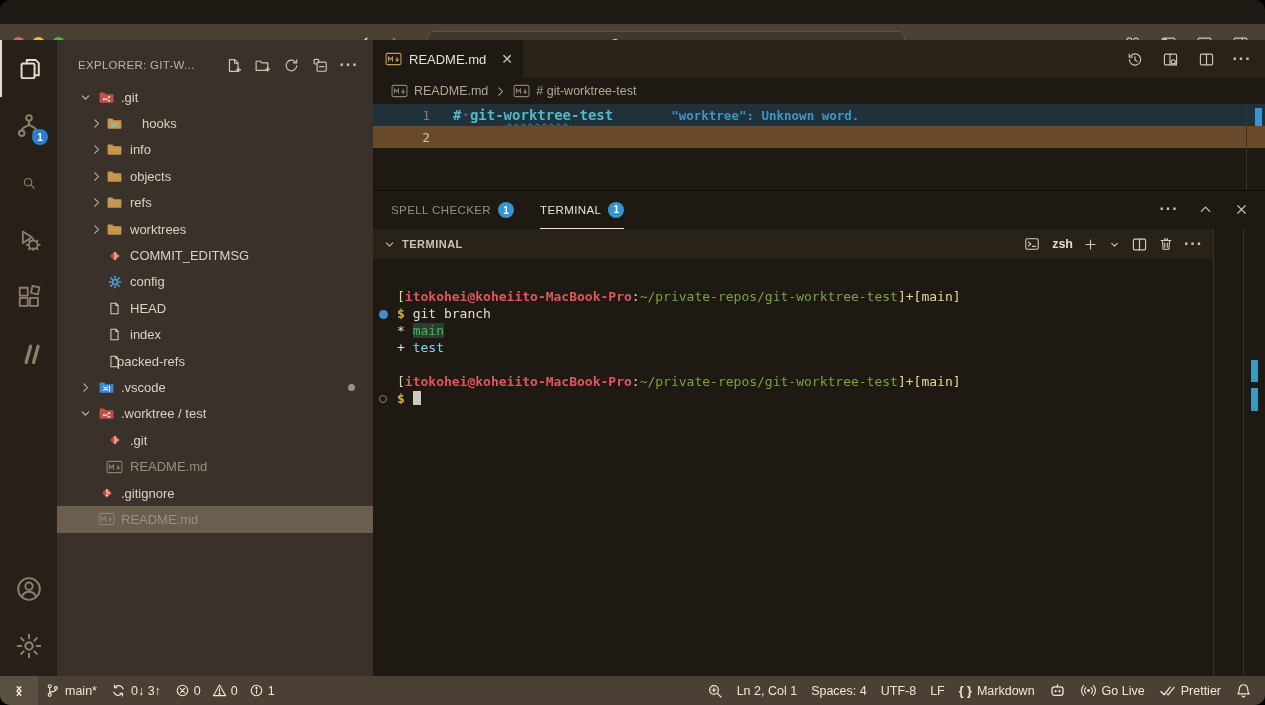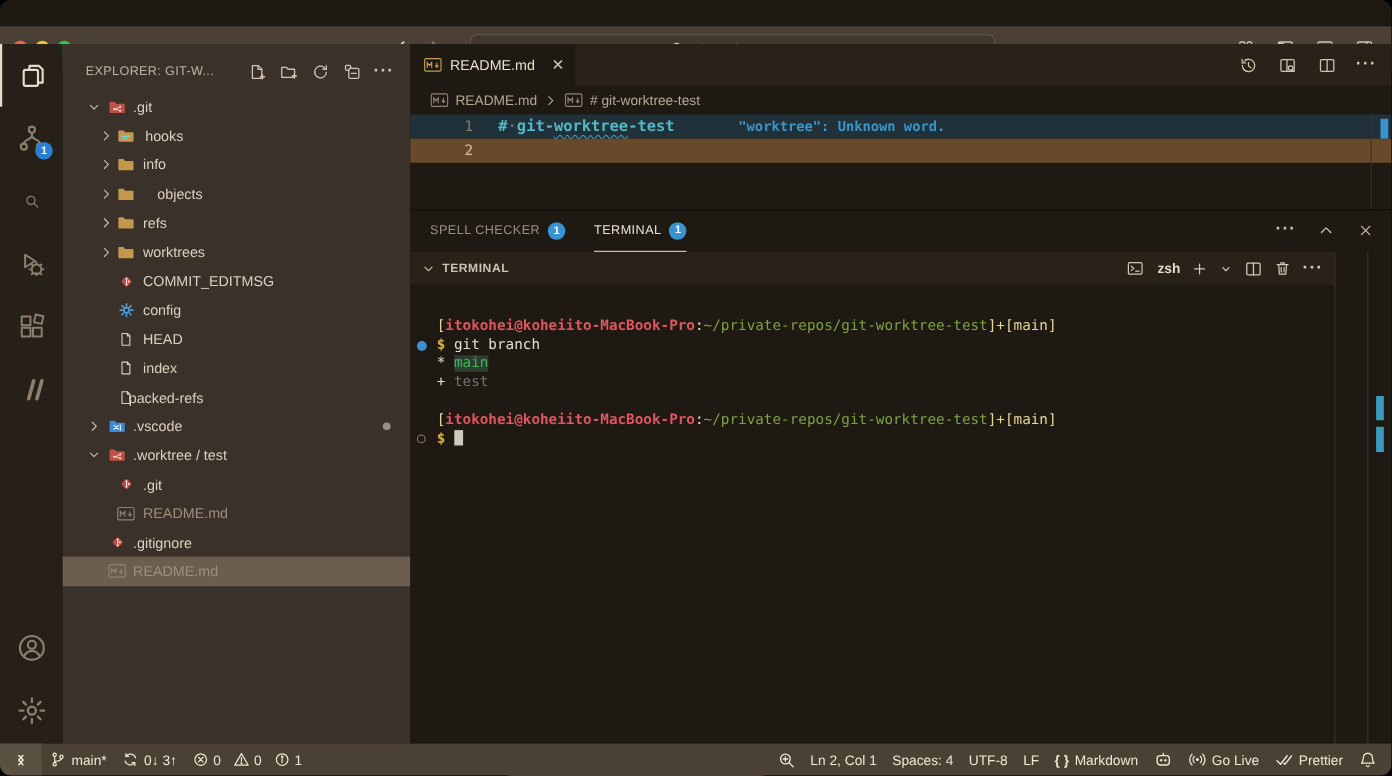--- a/index.html
+++ b/index.html
@@ -75,21 +75,21 @@
   #shell-label { font-size:12.5px; font-weight:bold; color:#e3dac9; margin-left:2px; }
   #terminal { position:absolute; left:0; top:68px; width:840px; height:418px; font-family:"DejaVu Sans Mono",monospace; font-size:13px; }
   .tline { position:relative; height:17px; white-space:pre; }
   .tline .ttext { position:absolute; left:24px; }
   .tline .tdeco { position:absolute; left:6px; top:3px; width:11px; height:11px; }
   .tc-red { color:#e0565f; font-weight:bold; }
   .tc-green { color:#7ba343; }
   .tc-cream { color:#e7d795; }
   .tc-white { color:#e3ded3; }
   .tc-gold { color:#d9b23f; font-weight:bold; }
-  .tc-cyan { color:#737373; }
+  .tc-cyan { color:#7dd3fc; }
   .tc-greenhl { color:#3fba54; background:rgba(90,170,140,.25); }
   .cursor-block { display:inline-block; width:8px; height:14px; background:#cfc8bb; vertical-align:-2px; }
   .deco-filled { width:9px; height:9px; border-radius:50%; background:#3f8fd0; margin-top:1px; }
   .deco-open { width:8px; height:8px; border-radius:50%; border:1.4px solid #8a7f70; margin-top:1px; }
   #term-scroll-marks div { position:absolute; right:7px; width:7px; background:#3a9bc0; }
   #col-a { position:absolute; left:840px; top:38px; width:30px; height:448px; border-left:1px solid #3a322a; }
   #col-b { position:absolute; left:870px; top:38px; width:22px; height:448px; border-left:1px solid #3a322a; }
   .colcell { display:flex; flex-direction:column; align-items:center; gap:14px; padding-top:14px; color:#cfc3ae; }
 
   
@@ -278,21 +278,21 @@
             <svg width="13" height="13" viewBox="0 0 16 16" fill="none" stroke="currentColor" stroke-width="1.3" stroke-linecap="round" stroke-linejoin="round">
               <path d="M6 3.5L10.5 8L6 12.5"></path>
             </svg>
           </span>
           <span class="ficon" style="left: 49px;">
             <svg width="17" height="17" viewBox="0 0 16 16">
               <path d="M1.5 4.1c0-.4.3-.7.7-.7h3.7l1.4 1.6h6.5c.4 0 .7.3.7.7v6.6c0 .4-.3.7-.7.7H2.2a.7.7 0 0 1-.7-.7z" fill="#c3984e"></path>
               <path d="M4.5 8.5h7M4.5 10.5h5" stroke="#7fd3cc" stroke-width="1" fill="none"></path>
             </svg>
           </span>
-          <span class="tlabel" style="left: 63px; padding-left: 12px;">hooks</span>
+          <span class="tlabel" style="left: 73px; padding-left: 12px;">hooks</span>
         </div>
         <div class="trow">
           <span class="chev" style="left: 31px;">
             <svg width="13" height="13" viewBox="0 0 16 16" fill="none" stroke="currentColor" stroke-width="1.3" stroke-linecap="round" stroke-linejoin="round">
               <path d="M6 3.5L10.5 8L6 12.5"></path>
             </svg>
           </span>
           <span class="ficon" style="left: 49px;">
             <svg width="17" height="17" viewBox="0 0 16 16">
               <path d="M1.5 4.1c0-.4.3-.7.7-.7h3.7l1.4 1.6h6.5c.4 0 .7.3.7.7v6.6c0 .4-.3.7-.7.7H2.2a.7.7 0 0 1-.7-.7z" fill="#c3984e"></path>
@@ -304,21 +304,21 @@
           <span class="chev" style="left: 31px;">
             <svg width="13" height="13" viewBox="0 0 16 16" fill="none" stroke="currentColor" stroke-width="1.3" stroke-linecap="round" stroke-linejoin="round">
               <path d="M6 3.5L10.5 8L6 12.5"></path>
             </svg>
           </span>
           <span class="ficon" style="left: 49px;">
             <svg width="17" height="17" viewBox="0 0 16 16">
               <path d="M1.5 4.1c0-.4.3-.7.7-.7h3.7l1.4 1.6h6.5c.4 0 .7.3.7.7v6.6c0 .4-.3.7-.7.7H2.2a.7.7 0 0 1-.7-.7z" fill="#c3984e"></path>
             </svg>
           </span>
-          <span class="tlabel" style="left: 73px; margin-left: 13px;">objects</span>
+          <span class="tlabel" style="left: 73px;">objects</span>
         </div>
         <div class="trow">
           <span class="chev" style="left: 31px;">
             <svg width="13" height="13" viewBox="0 0 16 16" fill="none" stroke="currentColor" stroke-width="1.3" stroke-linecap="round" stroke-linejoin="round">
               <path d="M6 3.5L10.5 8L6 12.5"></path>
             </svg>
           </span>
           <span class="ficon" style="left: 49px;">
             <svg width="17" height="17" viewBox="0 0 16 16">
               <path d="M1.5 4.1c0-.4.3-.7.7-.7h3.7l1.4 1.6h6.5c.4 0 .7.3.7.7v6.6c0 .4-.3.7-.7.7H2.2a.7.7 0 0 1-.7-.7z" fill="#c3984e"></path>

